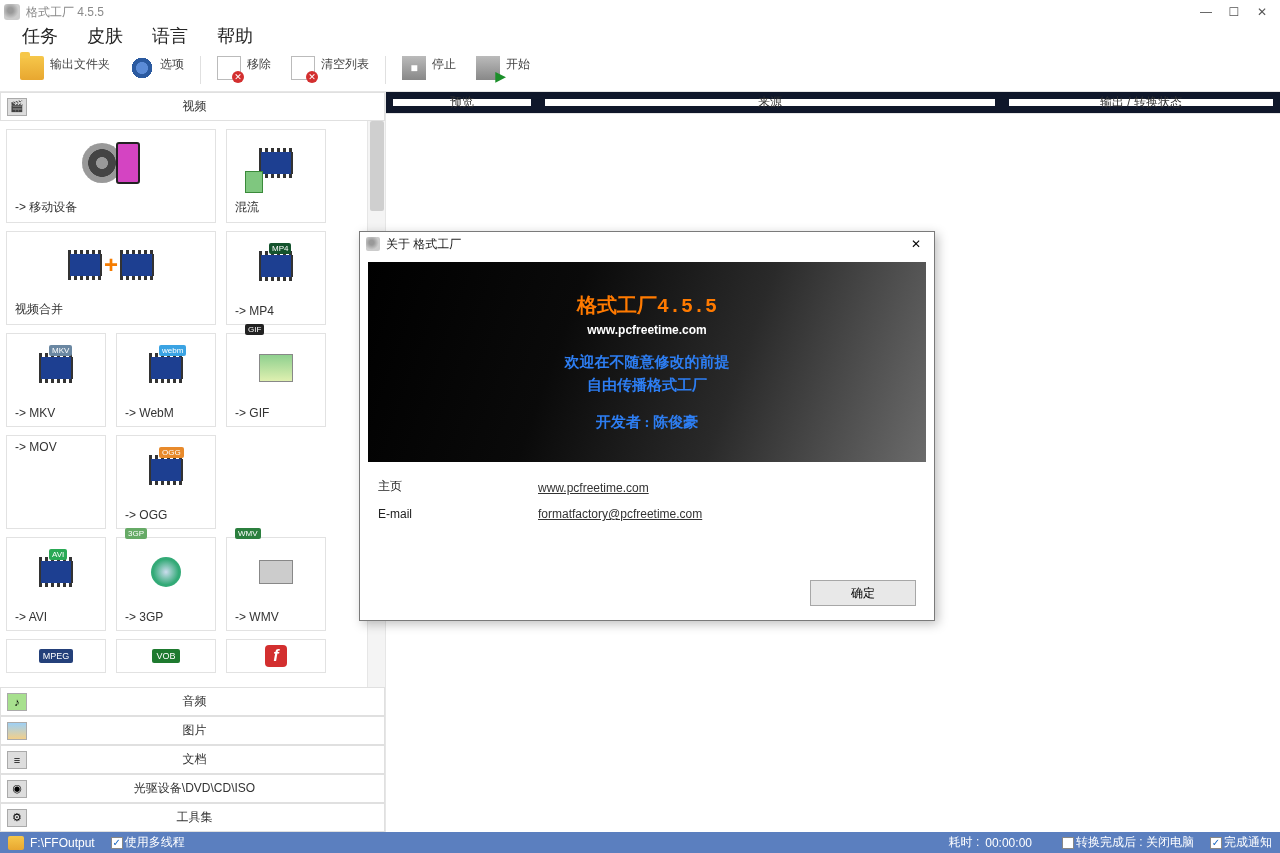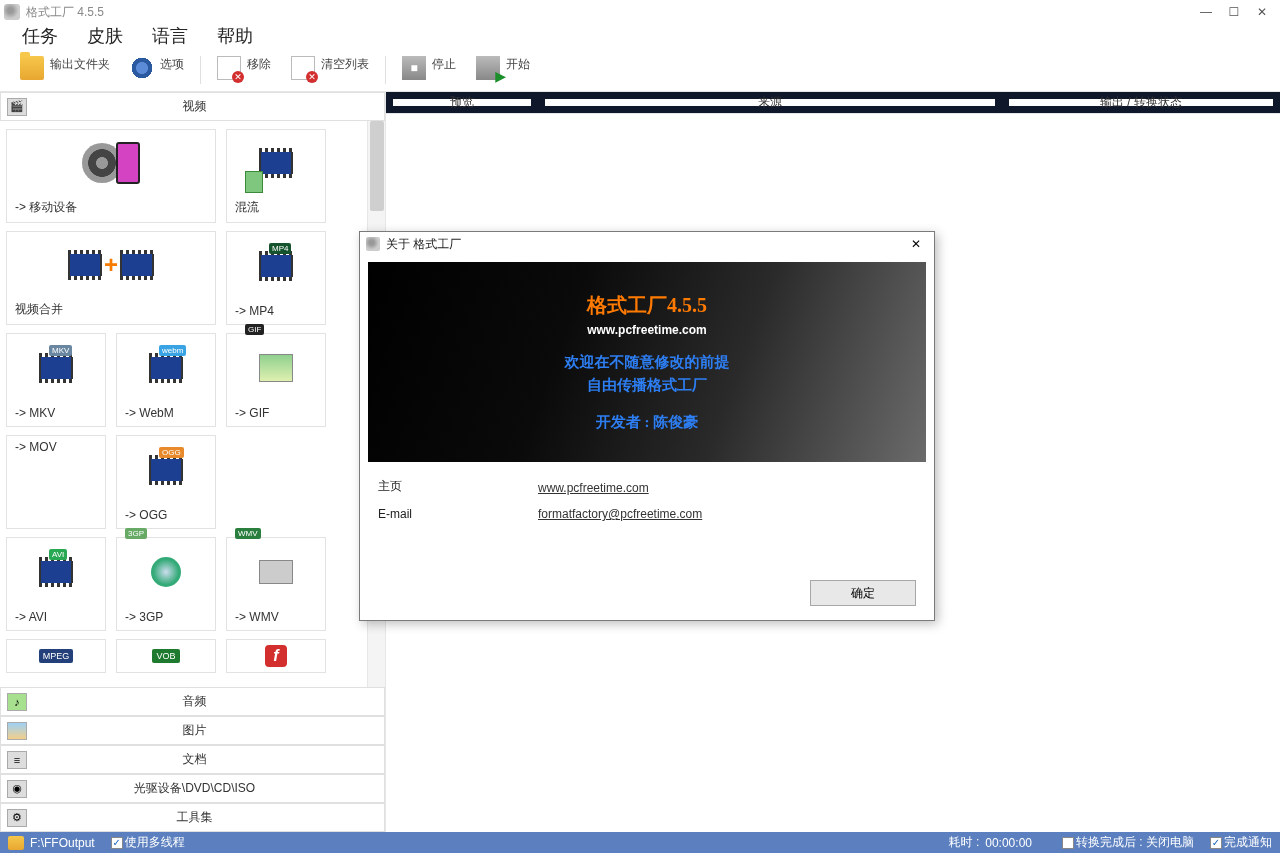--- a/index.html
+++ b/index.html
@@ -67,21 +67,21 @@
 .rh1{width:152px}.rh2{flex:1}.rh3{width:278px}
 .rbody { flex:1; background:#fff; position:relative; }
 
 
 .modal { position:absolute; left:359px; top:231px; width:576px; height:390px; background:#fff; border:1px solid #7a7a7a; box-shadow: 3px 3px 10px rgba(0,0,0,.25); font-size:12px; }
 .m-title { height:24px; display:flex; align-items:center; padding:0 6px; }
 .m-title .app-icon { width:14px; height:14px; margin-right:6px; background: radial-gradient(circle at 40% 40%, #999 20%, #ccc 60%); border-radius:2px; }
 .m-title .mt-text { flex:1; color:#222; }
 .m-close { width:24px; height:18px; display:flex; align-items:center; justify-content:center; }
 .m-banner { margin:6px 8px 10px; height:200px; background: linear-gradient(110deg,#000 0%,#0a0a0a 35%,#2a2a2a 65%,#6b6b6b 100%); display:flex; flex-direction:column; align-items:center; justify-content:center; gap:4px; }
-.m-banner .ln1 { color:#ff7a00; font-size:20px; font-weight:bold; font-family: Liberation Serif, serif; }
+.m-banner .ln1 { color:#ff7a00; font-size:20px; font-weight:bold; font-family: Liberation Mono, monospace; }
 .m-banner .ln2 { color:#fff; font-size:12px; font-weight:bold; margin-bottom:12px; }
 .m-banner .ln3 { color:#2d7ef3; font-size:15px; font-weight:bold; font-family: Liberation Sans, sans-serif; }
 .m-banner .ln4 { color:#2d7ef3; font-size:15px; font-weight:bold; font-family: SimSun, serif; margin-bottom:14px; }
 .m-banner .ln5 { color:#2d7ef3; font-size:15px; font-weight:bold; font-family: SimSun, serif; }
 .m-field { display:flex; align-items:flex-end; padding: 6px 18px; font-family: SimSun, serif; }
 .m-field .k { width:160px; color:#222; }
 .m-field .v { color:#333; text-decoration: underline; }
 .m-ok { position:absolute; right:18px; bottom:14px; width:106px; height:26px; background:#e8e8e8; border:1px solid #a7a7a7; display:flex; align-items:center; justify-content:center; }
 
 

